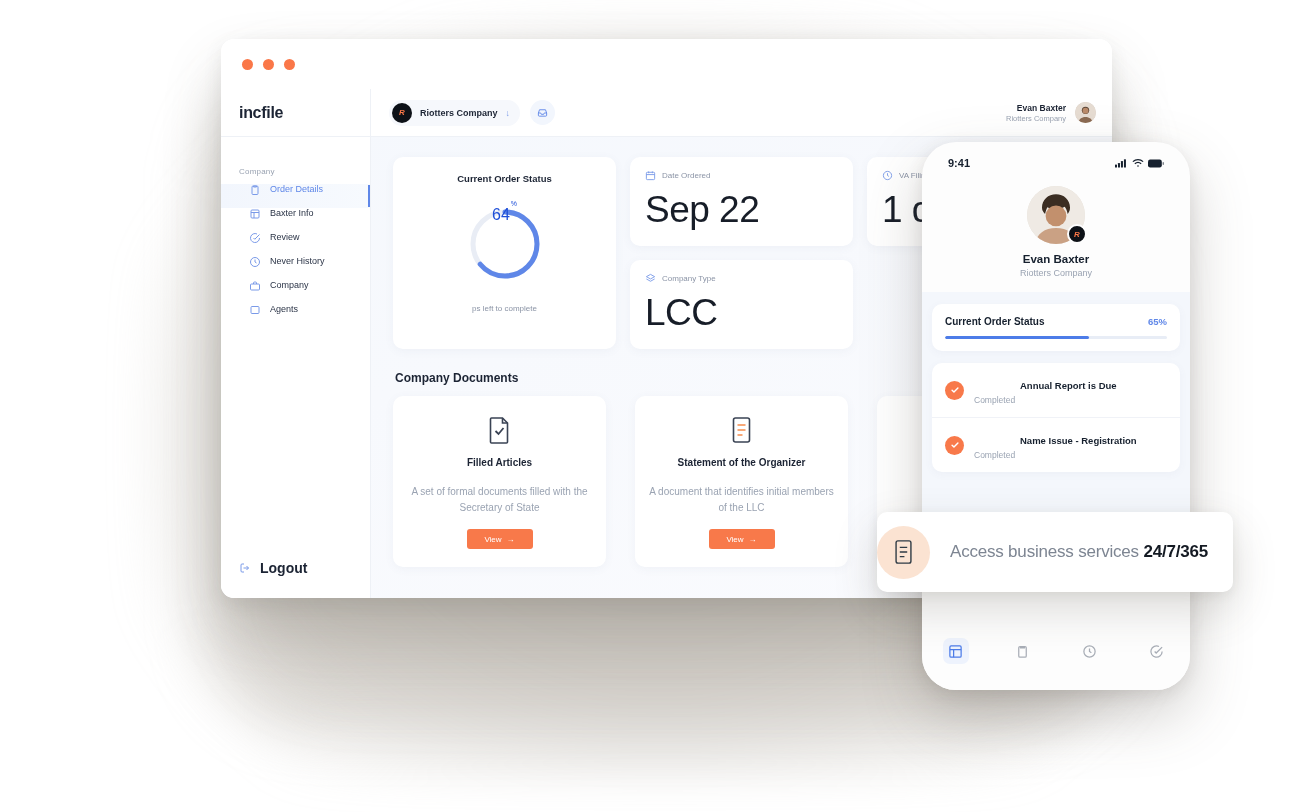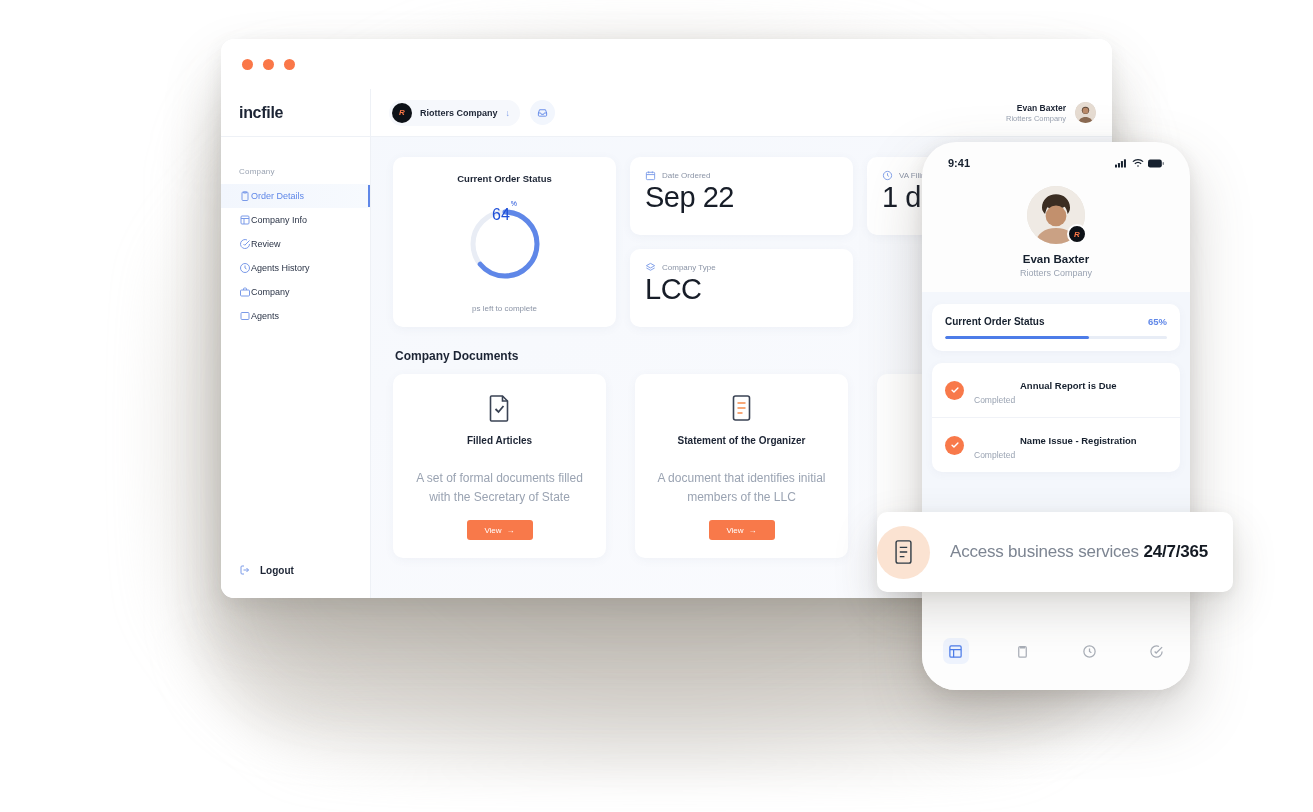--- a/index.html
+++ b/index.html
@@ -64,34 +64,34 @@
     position: relative;
   }
   .logo-wrap { height: 48px; display: flex; align-items: center; padding-left: 18px;
     border-bottom: 1px solid #eef1f6; }
   .logo { font-size: 16px; font-weight: 700; color: #1c2434; letter-spacing: -0.3px; }
 
   .nav-section-label {
     font-size: 8px; color: #9aa3b2; padding: 30px 0 8px 18px; letter-spacing: .2px;
   }
   .nav-item {
-    display: flex; align-items: center; 
-    height: 24px; padding-left: 18px; font-size: 9px; color: #2b3447;
+    display: flex; gap: 9px;
+    height: 24px; padding-left: 28px; font-size: 9px; color: #2b3447;
     position: relative;
   }
   .nav-item.active { background: linear-gradient(90deg,#f2f6fd 0%, #f7fafe 100%); color: #5f87e8; }
   .nav-item.active:after {
     content:""; position:absolute; right:0; top:1px; bottom:1px; width:2px; background:#5f87e8;
   }
   .nav-ico { width: 12px; height: 12px; display:block; flex:0 0 12px; }
   .nav-ico svg { width: 12px; height: 12px; display:block; }
 
   .logout {
     margin-top: auto; display:flex; align-items:center; gap:9px;
-    padding: 0 0 22px 18px; font-size: 10px; font-weight: 700; color:#1c2434;
+    padding: 0 0 22px 18px; font-size: 14px; font-weight: 700; color:#1c2434;
   }
 
   
   .main {
     flex: 1; background: linear-gradient(160deg,#f5f8fd 0%, #f7f9fd 40%, #fafbfe 100%);
     padding: 20px 22px 0 22px; position: relative; overflow: hidden;
   }
   .grid-top { display: grid; grid-template-columns: 1fr 1fr 1fr; gap: 14px; }
   .card { background:#fff; border-radius: 10px; box-shadow: 0 2px 10px rgba(90,100,130,0.06); }
 
@@ -102,30 +102,30 @@
   .ring svg { transform: rotate(-90deg); }
   .ring-label { position:absolute; inset:0; display:flex; align-items:flex-start; justify-content:center;
     font-size: 16px; color:#1d4ed8; font-weight:400; }
   .ring-label sup { font-size: 7px; margin-left:1px; top:-6px; position:relative; }
   .steps-left { margin-top: 22px; font-size: 8px; color:#8b94a6; }
 
   .kpi { padding: 13px 15px 15px; }
   .kpi-head { display:flex; align-items:center; gap:6px; font-size: 8px; color:#8b94a6; }
   .kpi-ico { width:11px; height:11px; flex:0 0 11px; }
   .kpi-ico svg { width:11px; height:11px; display:block; }
-  .kpi-val { font-size: 29px; color:#171d28; font-weight:400; letter-spacing:-0.5px;
+  .kpi-val { margin-top: 8px; font-size: 37px; color:#171d28; font-weight:400; letter-spacing:-0.5px;
     white-space: nowrap; }
 
   .docs-title { margin: 22px 0 11px 2px; font-size: 12px; font-weight:700; color:#1c2434; }
   .grid-docs { display:grid; grid-template-columns: 1fr 1fr 1fr; gap: 29px; }
   .doc-card { background:#fff; border-radius:10px; box-shadow:0 2px 10px rgba(90,100,130,0.06);
     padding: 20px 14px 18px; text-align:center; }
   .doc-ico { height: 28px; display:flex; align-items:center; justify-content:center; }
   .doc-name { margin-top: 13px; font-size: 10px; font-weight:700; color:#1c2434; }
-  .doc-desc { margin-top: 23px; font-size: 12px; line-height: 1.55; color:#9aa3b2; }
+  .doc-desc { margin-top: 16px; font-size: 10px; line-height: 1.55; color:#9aa3b2; }
   .view-btn { margin: 14px auto 0; width: 66px; height: 20px; border-radius: 3px;
     background:#F8794A; color:#fff; font-size: 8px; display:flex; align-items:center;
     justify-content:center; gap:5px; border:none; cursor:pointer; }
 
   
   .topbar {
     position:absolute; left:150px; right:0; top:50px; height:48px; background:#fff;
     border-bottom:1px solid #eef1f6; display:flex; align-items:center;
     padding: 0 16px 0 18px; z-index: 4;
   }
@@ -243,41 +243,41 @@
           <span>Order Details</span>
         </div>
 
         <div class="nav-item">
           <span class="nav-ico">
             <svg viewBox="0 0 24 24" fill="none" stroke="#7a9ae8" stroke-width="2">
               <rect x="4" y="4" width="16" height="16" rx="2"></rect>
                 <path d="M4 9h16M10 9v11"></path>
             </svg>
           </span>
-          <span>Company Info</span>
+          <span>Baxter Info</span>
         </div>
 
         <div class="nav-item">
           <span class="nav-ico">
             <svg viewBox="0 0 24 24" fill="none" stroke="#7a9ae8" stroke-width="2">
               <path d="M21 12a9 9 0 1 1-5-8"></path>
                 <path d="M9 12l2.5 2.5L21 5"></path>
             </svg>
           </span>
           <span>Review</span>
         </div>
 
         <div class="nav-item">
           <span class="nav-ico">
             <svg viewBox="0 0 24 24" fill="none" stroke="#7a9ae8" stroke-width="2">
               <circle cx="12" cy="12" r="9"></circle>
                 <path d="M12 7v5l3 2"></path>
             </svg>
           </span>
-          <span>Agents History</span>
+          <span>Never History</span>
         </div>
 
         <div class="nav-item">
           <span class="nav-ico">
             <svg viewBox="0 0 24 24" fill="none" stroke="#7a9ae8" stroke-width="2">
               <rect x="3" y="8" width="18" height="12" rx="2"></rect>
                 <path d="M9 8V6a2 2 0 0 1 2-2h2a2 2 0 0 1 2 2v2"></path>
             </svg>
           </span>
           <span>Company</span>

